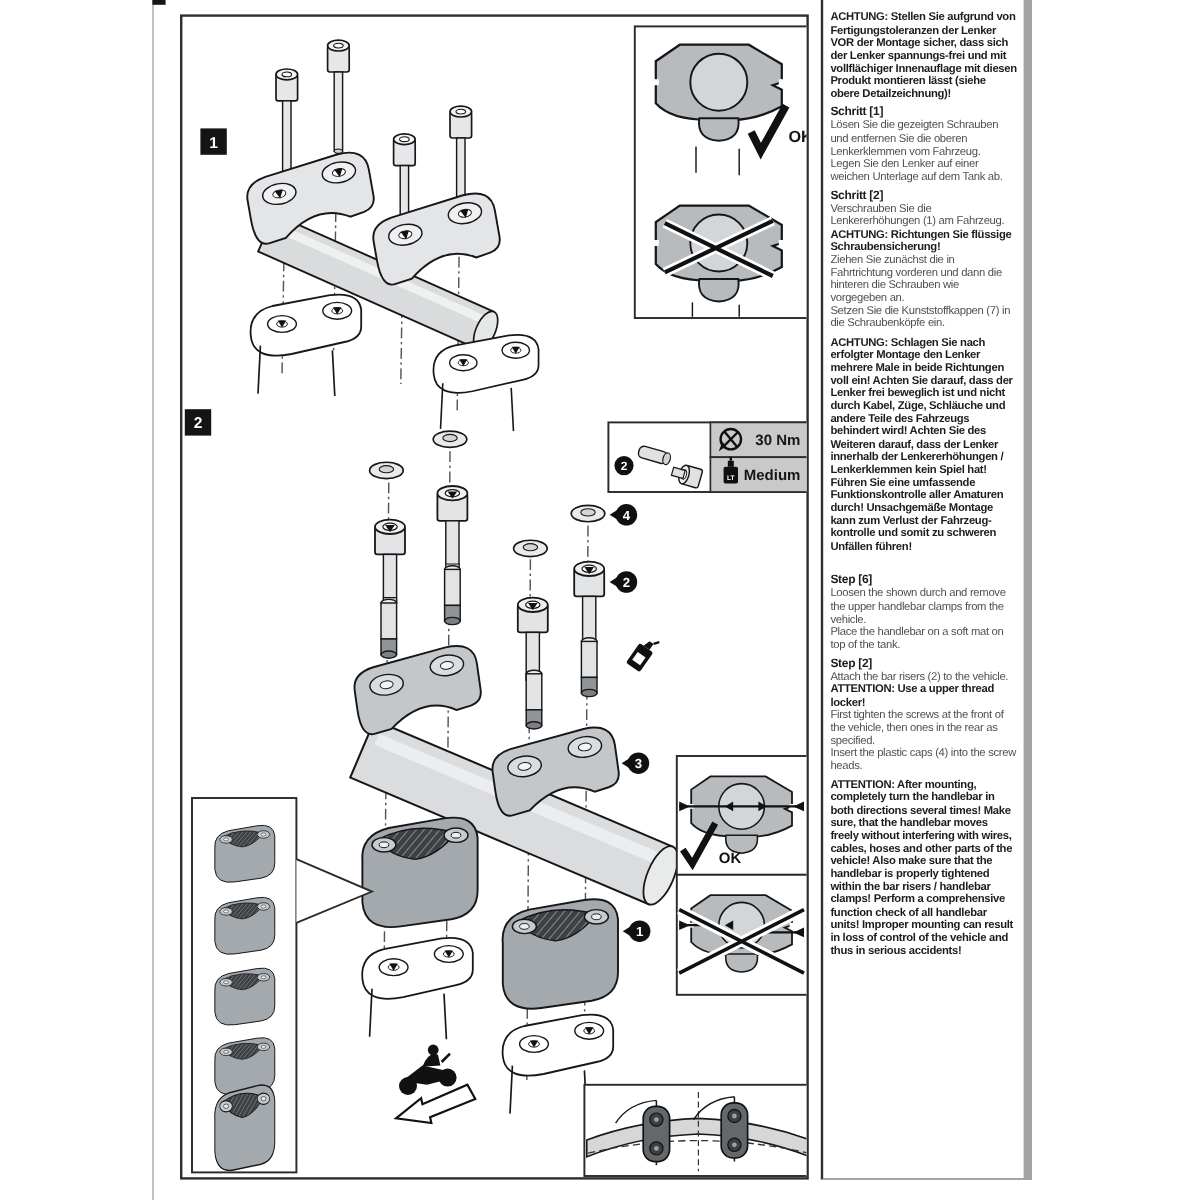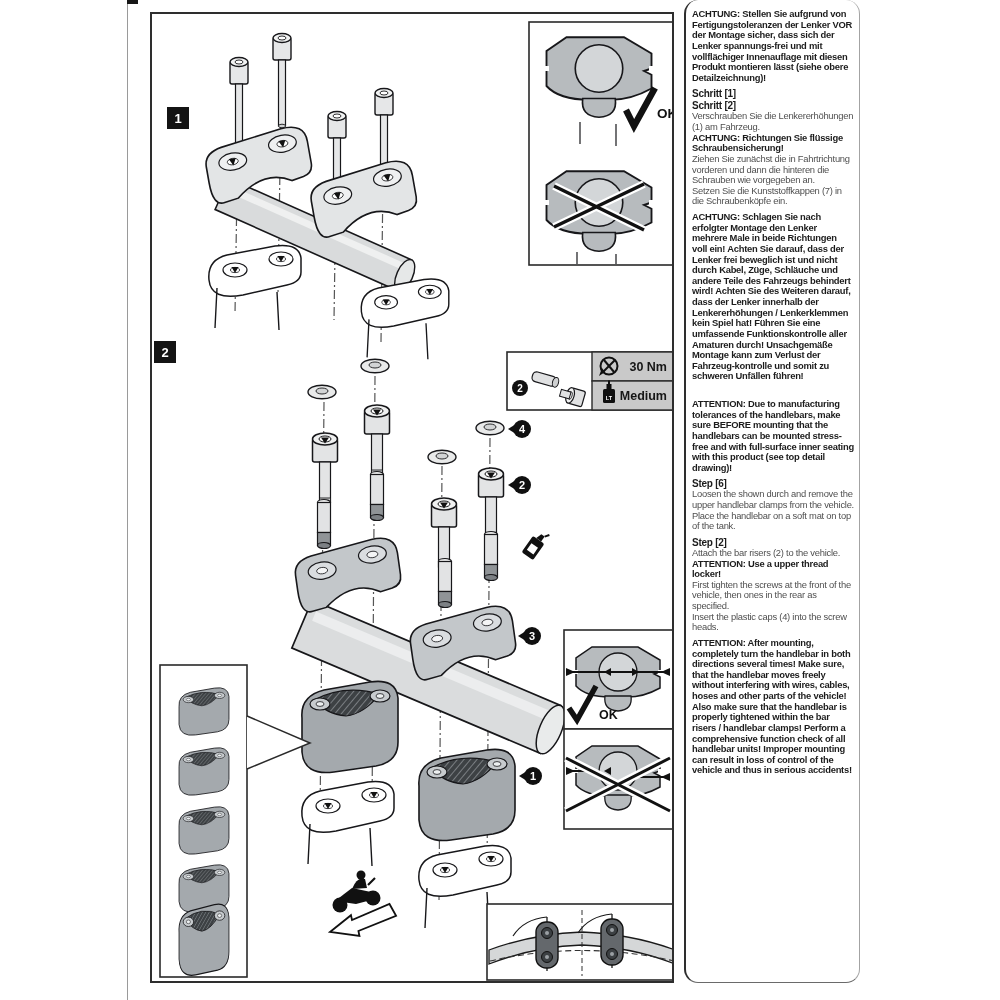--- a/index.html
+++ b/index.html
@@ -3,22 +3,22 @@
 <meta charset="utf-8">
 <style>
   html,body{margin:0;padding:0;background:#ffffff;}
   #stage{position:relative;width:1000px;height:1000px;background:#ffffff;overflow:hidden;
          font-family:"Liberation Sans","DejaVu Sans",sans-serif;}
   .scan-line{position:absolute;left:127px;top:0;width:1px;height:1000px;background:#9a9a9a;}
   .top-tick{position:absolute;left:127px;top:0;width:11px;height:4px;background:#161616;}
   .main-frame{position:absolute;left:150px;top:12px;width:524px;height:971px;
               border:2px solid #2e2e2e;box-sizing:border-box;background:#fff;}
   .text-col{position:absolute;left:684px;top:0;width:176px;height:983px;box-sizing:border-box;
-            border-left:2px solid #2e2e2e;border-right:1px solid #a3a3a3;border-bottom:1px solid #6a6a6a;
-            padding:9px 5px 0 6px;background:#fff;border-radius:14px;}
+            border-left:2px solid #2e2e2e;border-right:7px solid #a3a3a3;border-bottom:1px solid #6a6a6a;
+            padding:9px 5px 0 6px;background:#fff;}
   .tb{margin:0 0 5px 0;font-size:9.4px;line-height:1.13;color:#4f4f4f;
       white-space:pre-line;letter-spacing:-0.25px;}
   .b{font-weight:bold;color:#1c1c1c;}
   .th{margin:1px 0 0 0;font-size:10px;font-weight:bold;color:#1c1c1c;letter-spacing:-0.25px;}
   .nm{margin-bottom:0;}
   .lang-gap{height:12px;}
   svg text{font-family:"Liberation Sans","DejaVu Sans",sans-serif;}
 </style>
 </head>
 <body>
@@ -345,30 +345,31 @@
           <circle cx="460" cy="916" r="2" fill="#9ba0a4"></circle>
           <circle cx="460" cy="940" r="2" fill="#9ba0a4"></circle>
         </g>
       </g>
     </svg>
   </div>
 
   <div class="text-col">
     <p class="tb b">ACHTUNG: Stellen Sie aufgrund von Fertigungstoleranzen der Lenker VOR der Montage sicher, dass sich der Lenker spannungs-frei und mit vollflächiger Innenauflage mit diesen Produkt montieren lässt (siehe obere Detailzeichnung)!</p>
     <p class="th">Schritt [1]</p>
+    <p class="tb">Lösen Sie die gezeigten Schrauben und entfernen Sie die oberen Lenkerklemmen vom Fahrzeug.
+Legen Sie den Lenker auf einer weichen Unterlage auf dem Tank ab.</p>
     <p class="th">Schritt [2]</p>
     <p class="tb nm">Verschrauben Sie die Lenkererhöhungen (1) am Fahrzeug.</p>
     <p class="tb b nm">ACHTUNG: Richtungen Sie flüssige Schraubensicherung!</p>
     <p class="tb">Ziehen Sie zunächst die in Fahrtrichtung vorderen und dann die hinteren die Schrauben wie vorgegeben an.
 Setzen Sie die Kunststoffkappen (7) in die Schraubenköpfe ein.</p>
     <p class="tb b">ACHTUNG: Schlagen Sie nach erfolgter Montage den Lenker mehrere Male in beide Richtungen voll ein! Achten Sie darauf, dass der Lenker frei beweglich ist und nicht durch Kabel, Züge, Schläuche und andere Teile des Fahrzeugs behindert wird! Achten Sie des Weiteren darauf, dass der Lenker innerhalb der Lenkererhöhungen / Lenkerklemmen kein Spiel hat! Führen Sie eine umfassende Funktionskontrolle aller Amaturen durch! Unsachgemäße Montage kann zum Verlust der Fahrzeug-kontrolle und somit zu schweren Unfällen führen!</p>
 
     <div class="lang-gap"></div>
 
-    <p class="tb b">ATTENTION: Due to manufacturing tolerances of the handlebars, make sure BEFORE mounting that the handlebars can be mounted stress-free and with full-surface inner seating with this product (see top detail drawing)!</p>
     <p class="th">Step [6]</p>
     <p class="tb">Loosen the shown durch and remove the upper handlebar clamps from the vehicle.
 Place the handlebar on a soft mat on top of the tank.</p>
     <p class="th">Step [2]</p>
     <p class="tb nm">Attach the bar risers (2) to the vehicle.</p>
     <p class="tb b nm">ATTENTION: Use a upper thread locker!</p>
     <p class="tb">First tighten the screws at the front of the vehicle, then ones in the rear as specified.
 Insert the plastic caps (4) into the screw heads.</p>
     <p class="tb b">ATTENTION: After mounting, completely turn the handlebar in both directions several times! Make sure, that the handlebar moves freely without interfering with wires, cables, hoses and other parts of the vehicle! Also make sure that the handlebar is properly tightened within the bar risers / handlebar clamps! Perform a comprehensive function check of all handlebar units! Improper mounting can result in loss of control of the vehicle and thus in serious accidents!</p>
   </div>

